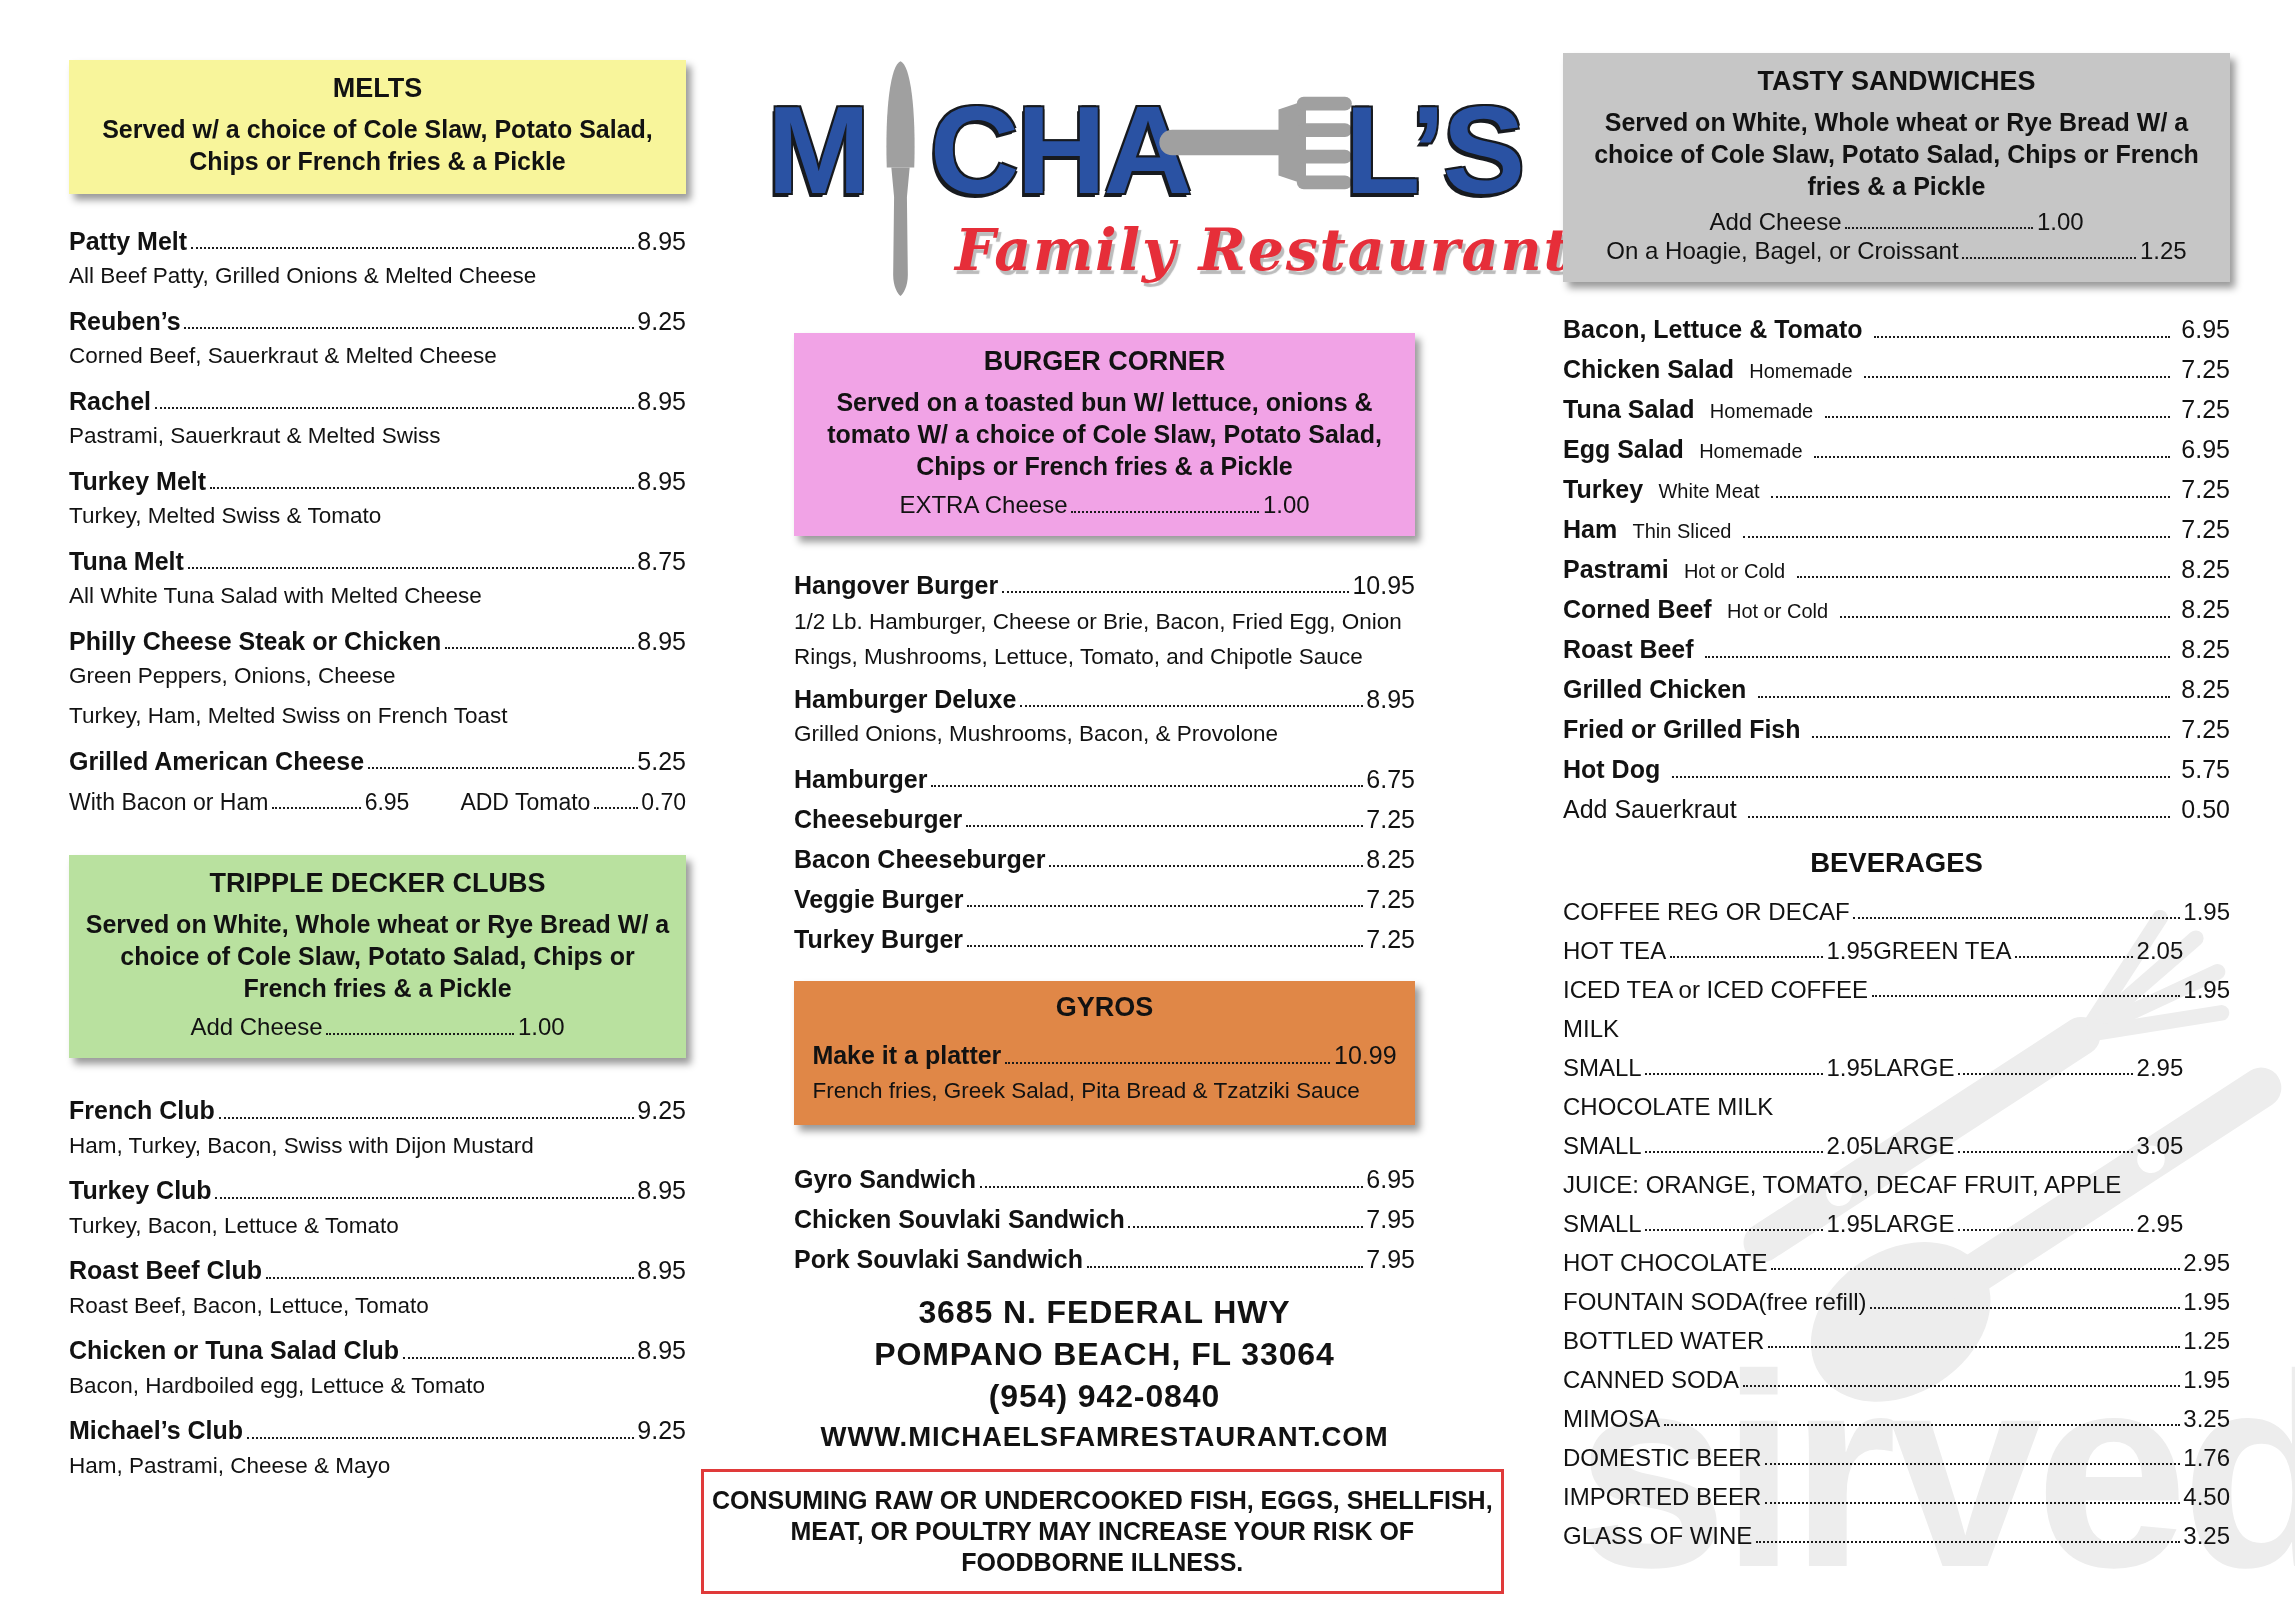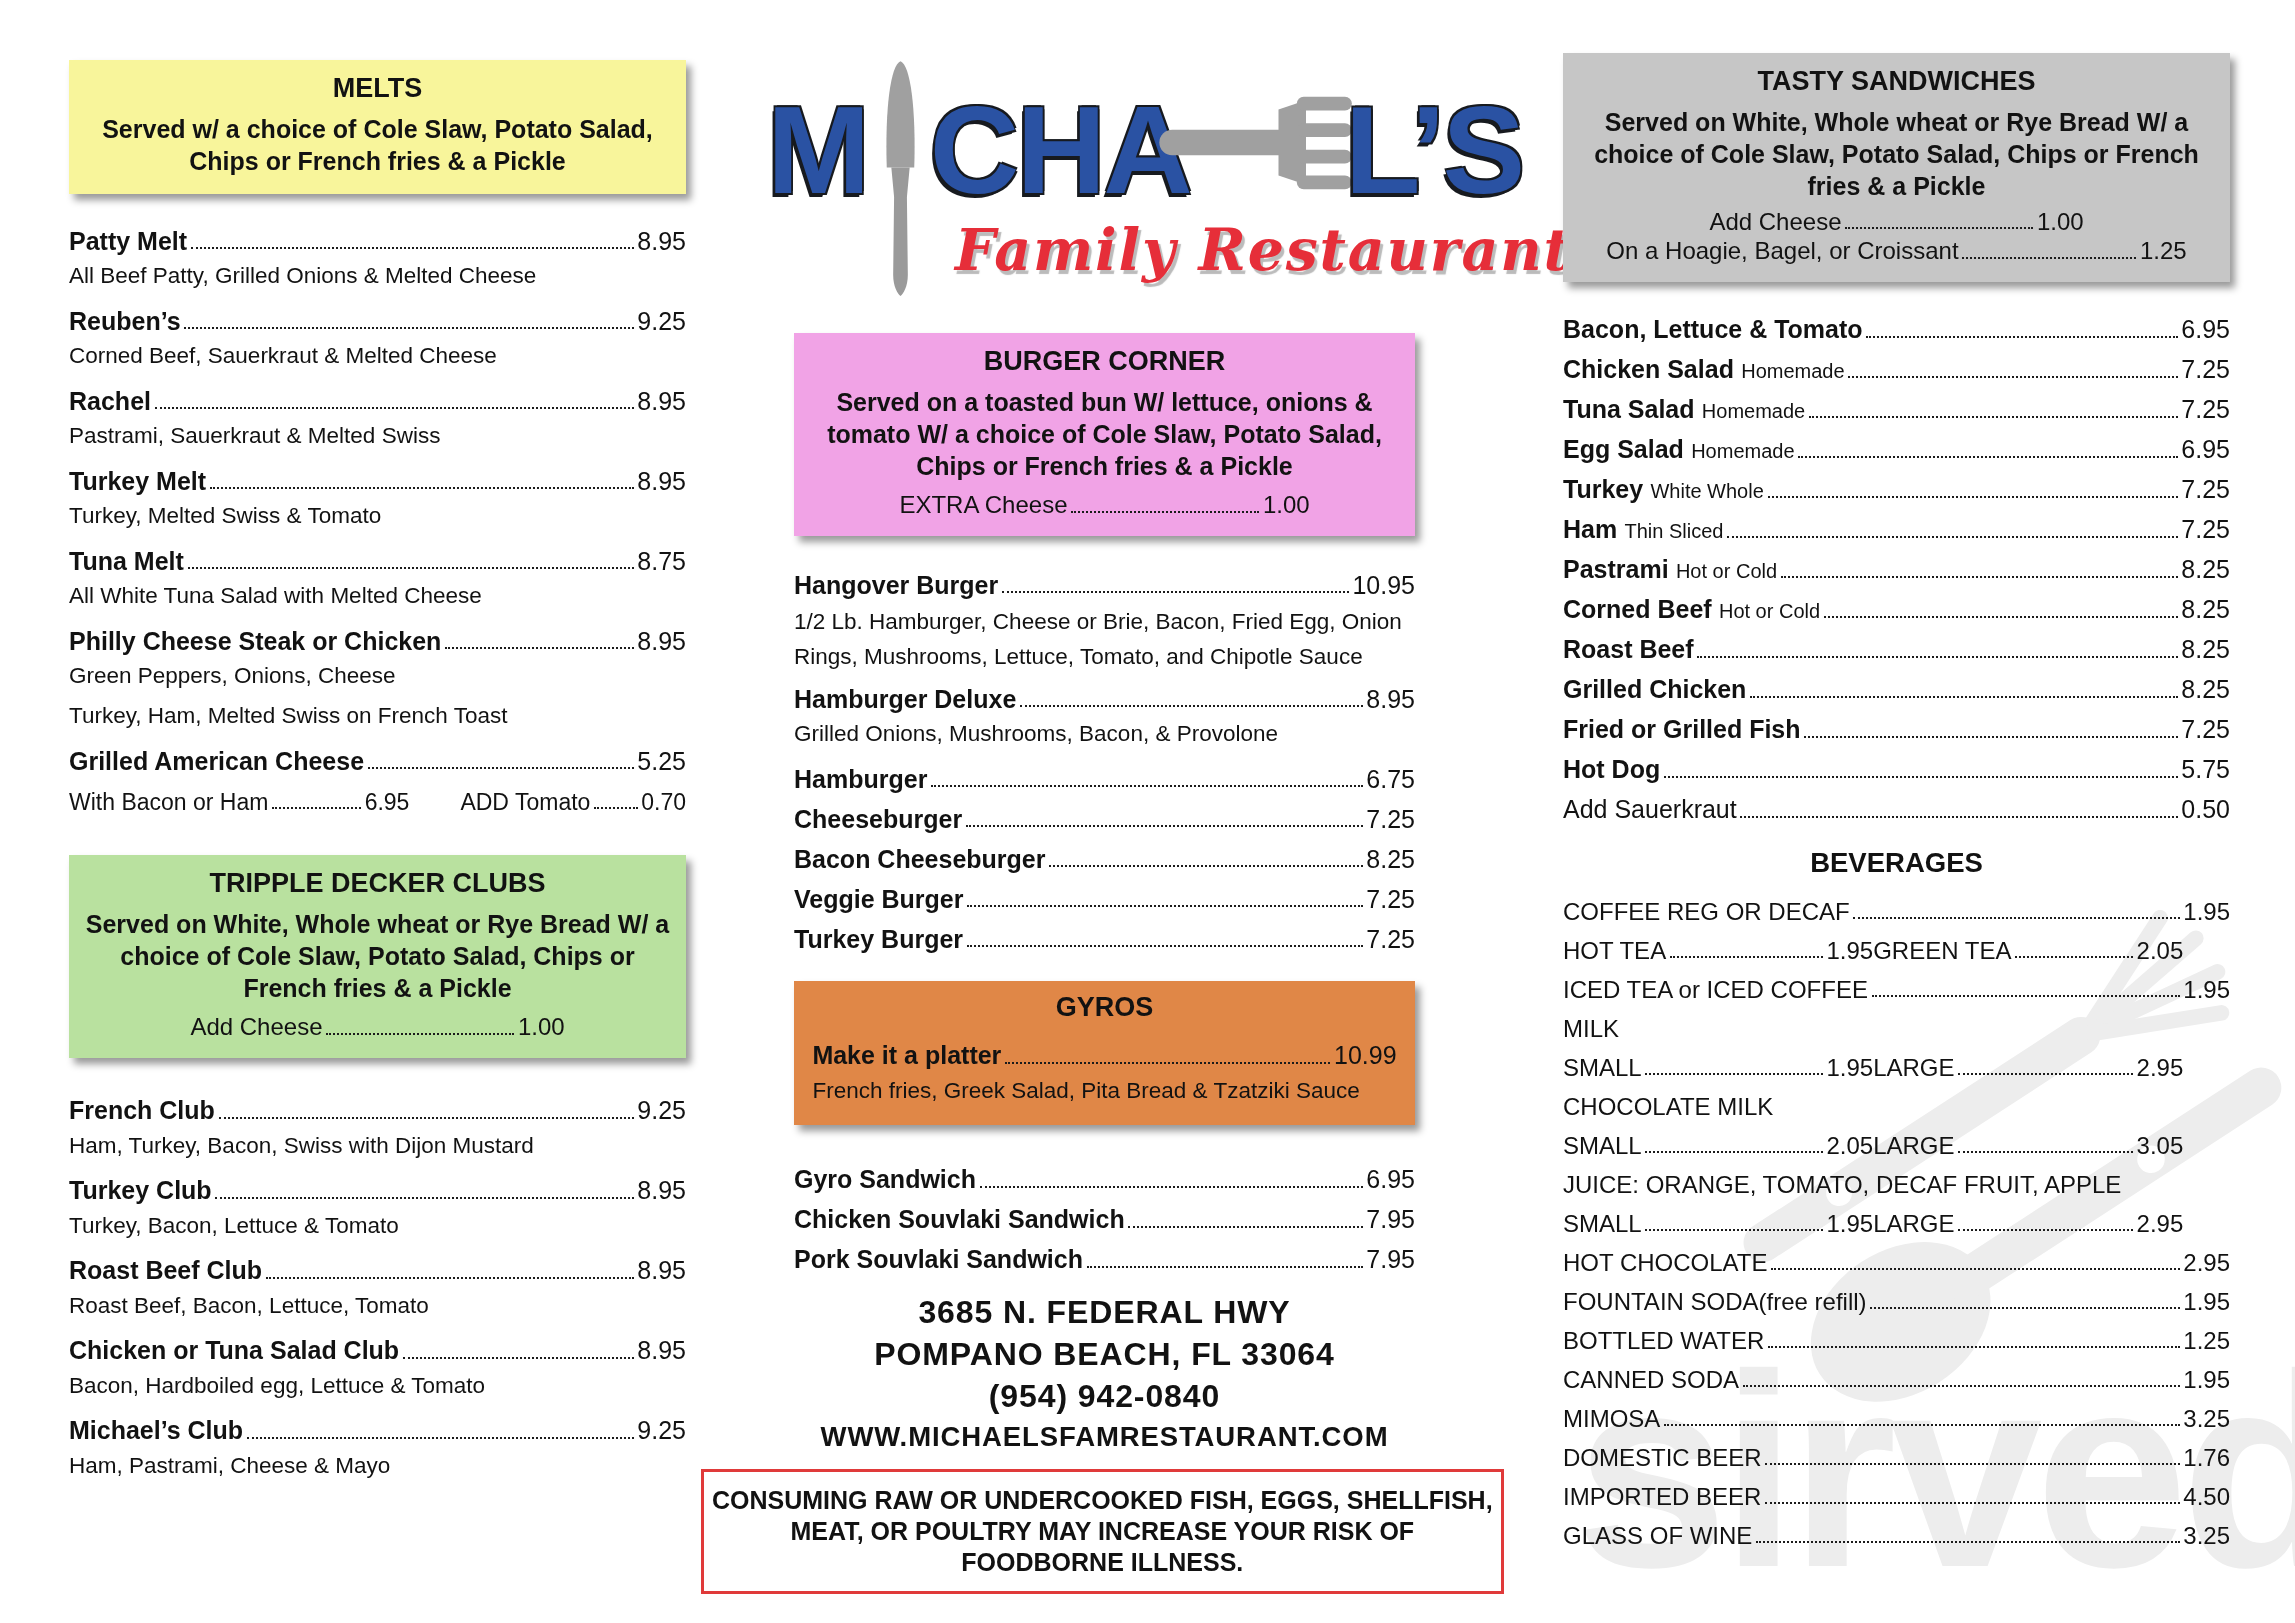--- a/index.html
+++ b/index.html
@@ -27,21 +27,21 @@
   .hbox.pink{background:var(--pink);}
   .hbox.gray{background:var(--graybox);}
   .obox{background:var(--orange);box-shadow:4.6px 5.5px 7.3px rgba(0,0,0,.40);padding:11px 18.4px 14.7px;}
   .obox .htitle{font-size:27px;font-weight:700;text-align:center;margin-bottom:7.3px;}
   .addon{font-size:24px;font-weight:400;display:inline-flex;align-items:baseline;margin-top:9.2px;}
   .addon .leader{width:193px;}
   .addon.narrow .leader{width:174px;}
   
   .list{margin-top:22px;}
   .mrow{display:flex;align-items:flex-end;height:40px;}
-  .srow{display:flex;align-items:flex-end;height:40px;}
+  .srow{display:flex;align-items:flex-end;height:40px;gap:8px;}
   .brow{display:flex;align-items:flex-end;height:39px;font-size:24px;}
   .mname{font-size:25px;font-weight:700;white-space:nowrap;}
   .mname.plain{font-weight:400;}
   .msub{font-size:20px;font-weight:400;margin-left:7.3px;white-space:nowrap;position:relative;top:-0.9px;}
   .mprice{font-size:25px;font-weight:400;}
   .brow .mname,.brow .mprice{font-size:24px;}
   .leader{flex:1 1 auto;border-bottom:2.8px dotted #1b1b1b;margin:0 3.7px 6.4px;align-self:flex-end;}
   .leader.fix{flex:0 0 auto;}
   .mdesc{font-size:22.5px;font-weight:400;line-height:37px;min-height:40px;display:flex;align-items:center;}
   .mdesc.wrap{display:block;line-height:35px;padding-top:3.7px;}
@@ -342,21 +342,21 @@
           <span class="mprice">7.25</span>
         </div>
         <div class="srow">
           <span class="mname">Egg Salad</span>
           <span class="msub">Homemade</span>
           <span class="leader"></span>
           <span class="mprice">6.95</span>
         </div>
         <div class="srow">
           <span class="mname">Turkey</span>
-          <span class="msub">White Whole</span>
+          <span class="msub">White Meat</span>
           <span class="leader"></span>
           <span class="mprice">7.25</span>
         </div>
         <div class="srow">
           <span class="mname">Ham</span>
           <span class="msub">Thin Sliced</span>
           <span class="leader"></span>
           <span class="mprice">7.25</span>
         </div>
         <div class="srow">

